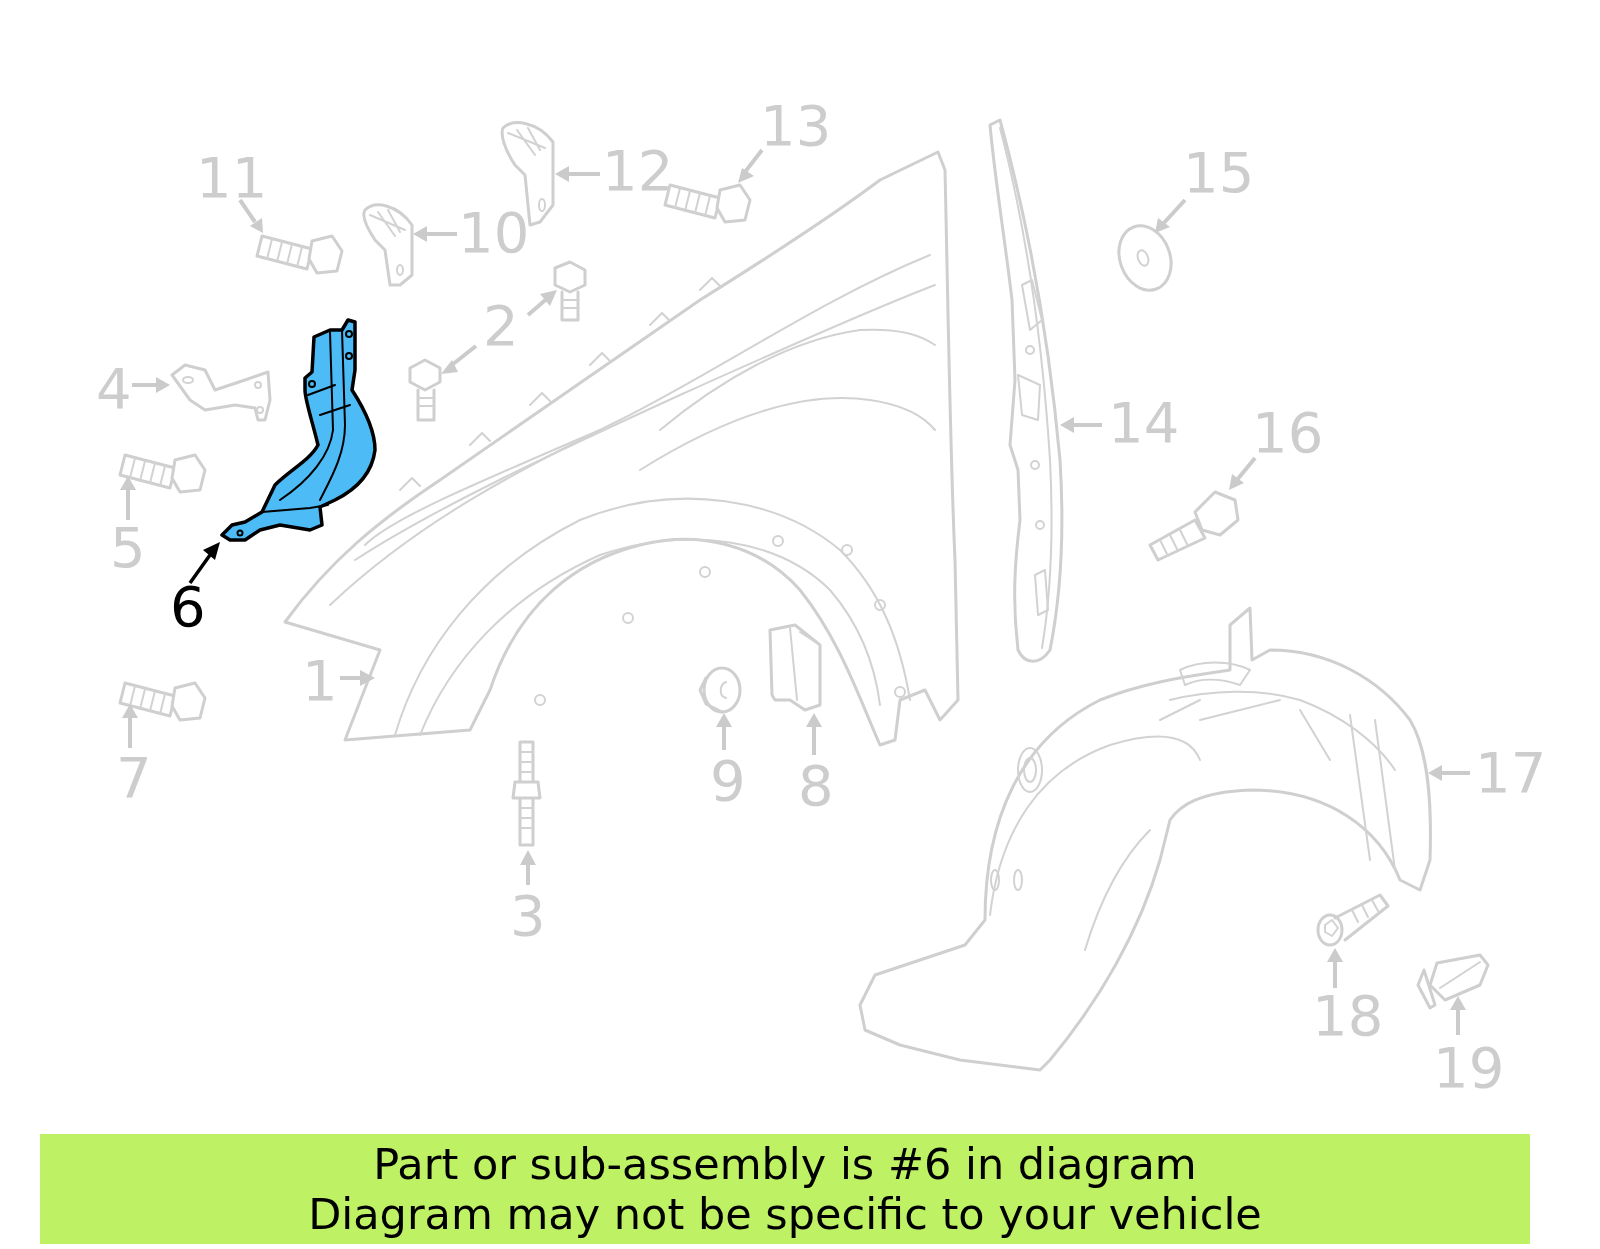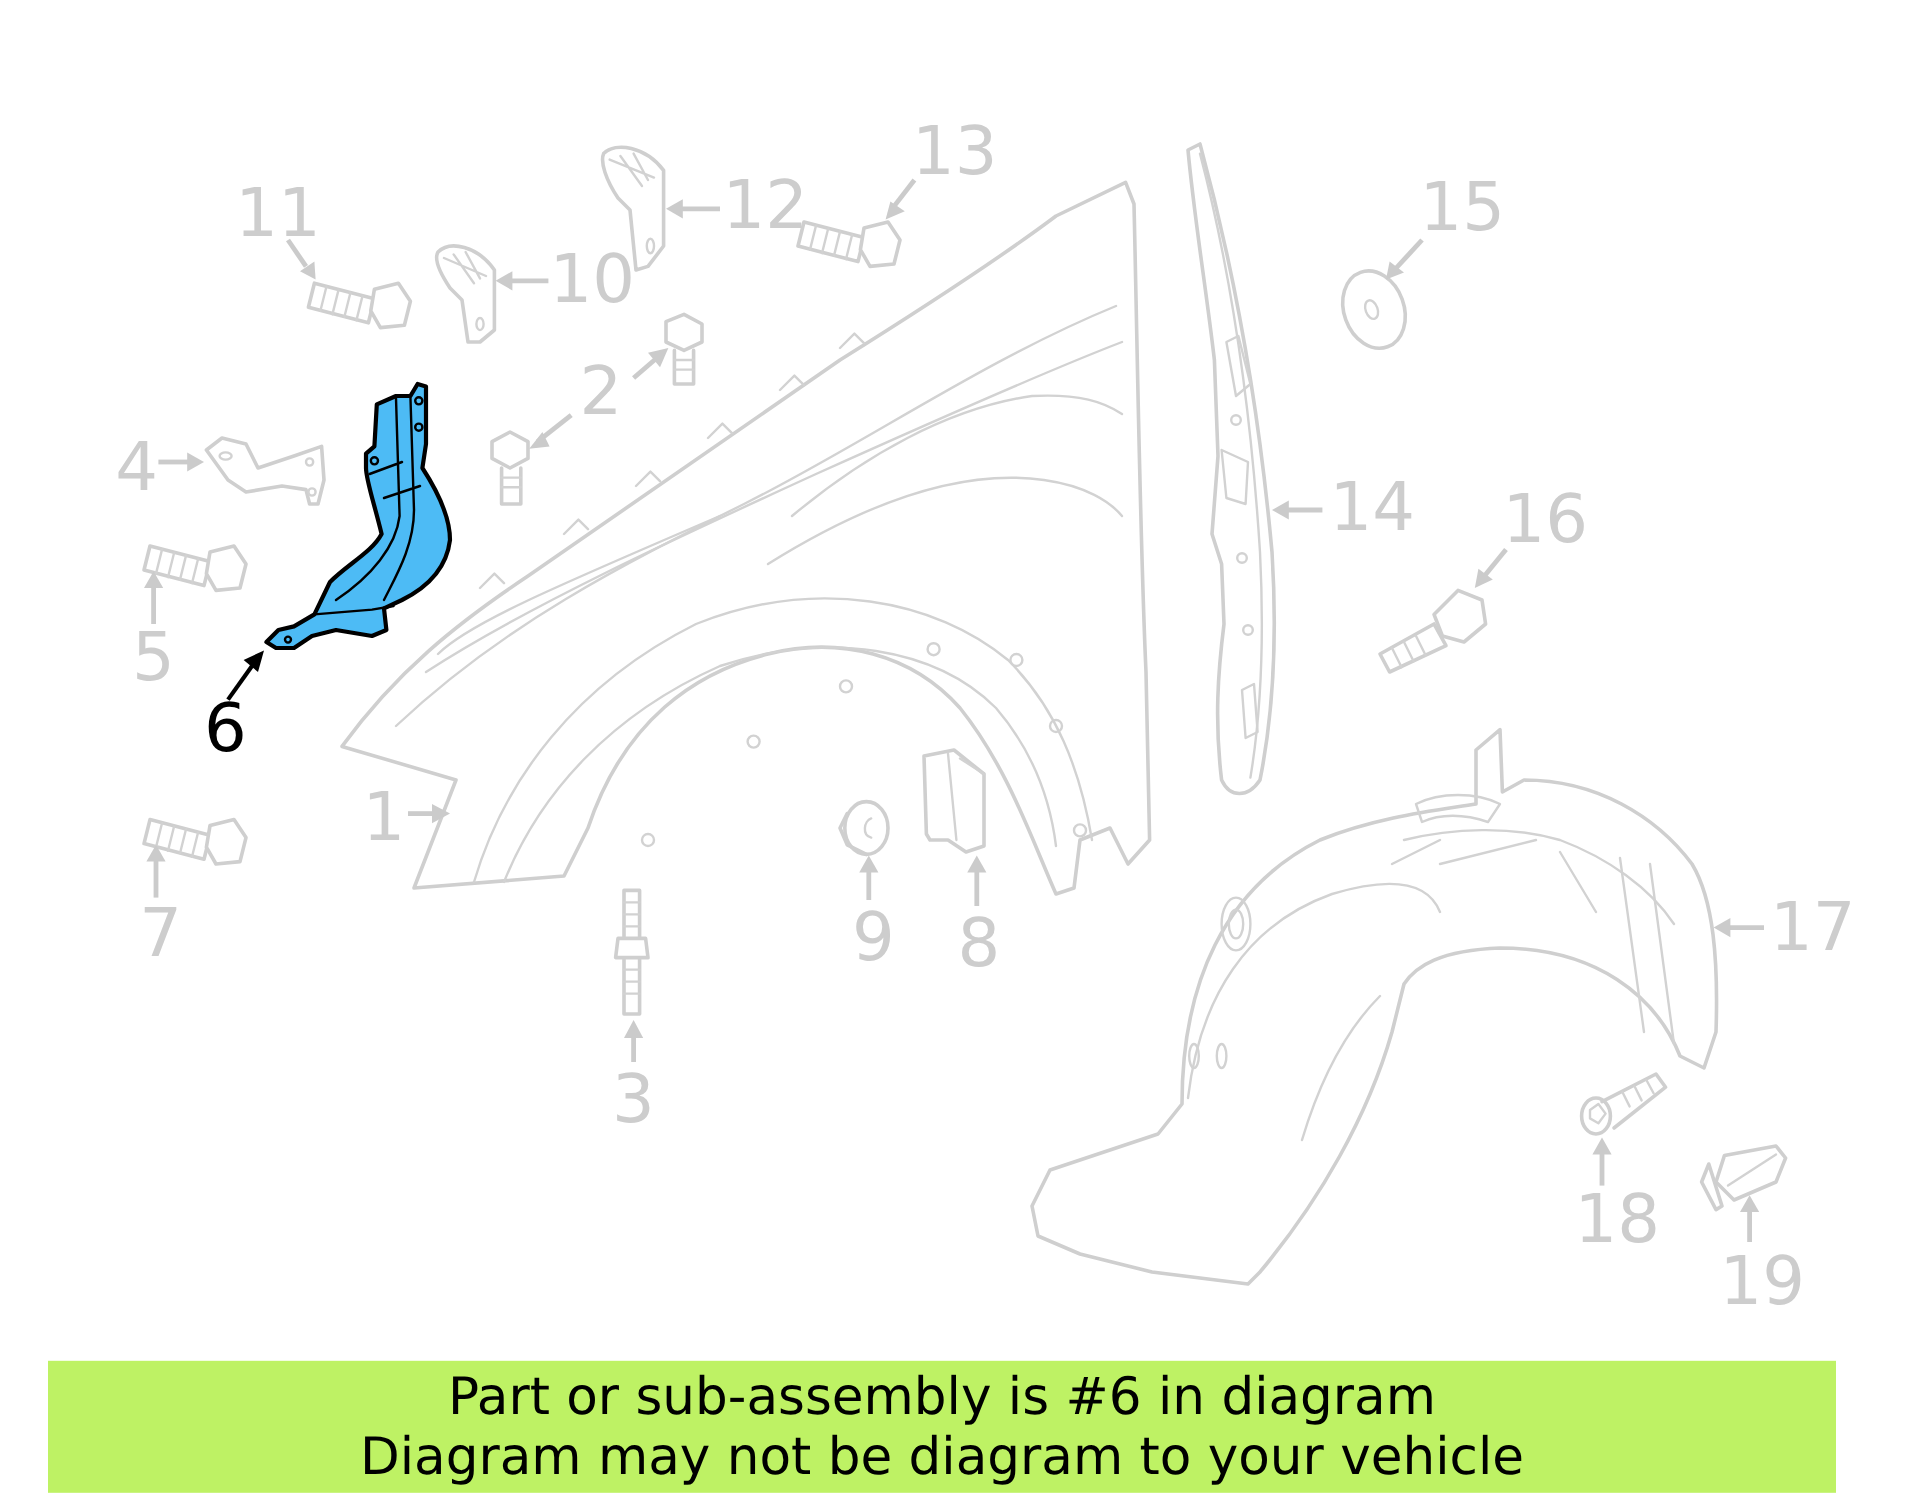--- a/index.html
+++ b/index.html
@@ -242,14 +242,14 @@
     <text class="callout" x="1183" y="192">15</text>
     <text class="callout" x="1252" y="452">16</text>
     <text class="callout" x="1475" y="792">17</text>
     <text class="callout" x="1312" y="1035">18</text>
     <text class="callout" x="1433" y="1087">19</text>
   </g>
 </svg>
 
 <div class="banner">
   <div class="banner-line">Part or sub-assembly is #6 in diagram</div>
-  <div class="banner-line">Diagram may not be diagram to your vehicle</div>
+  <div class="banner-line">Diagram may not be specific to your vehicle</div>
 </div>
 
 </body></html>

